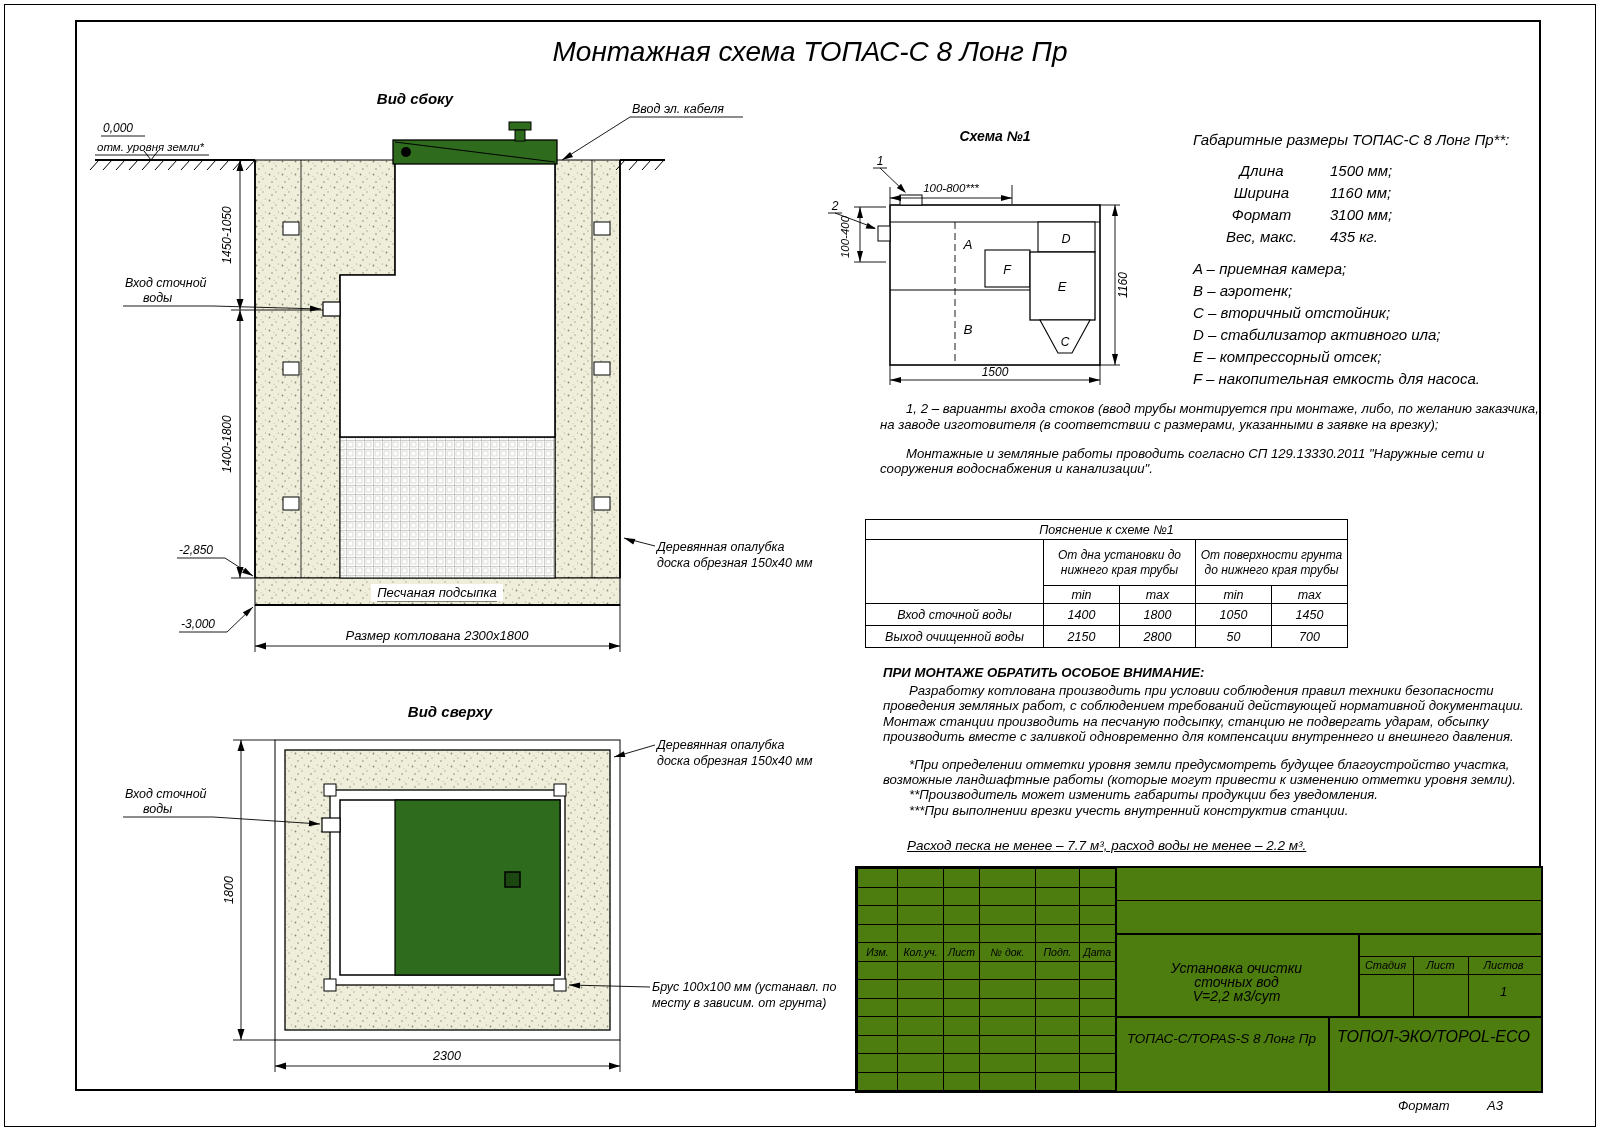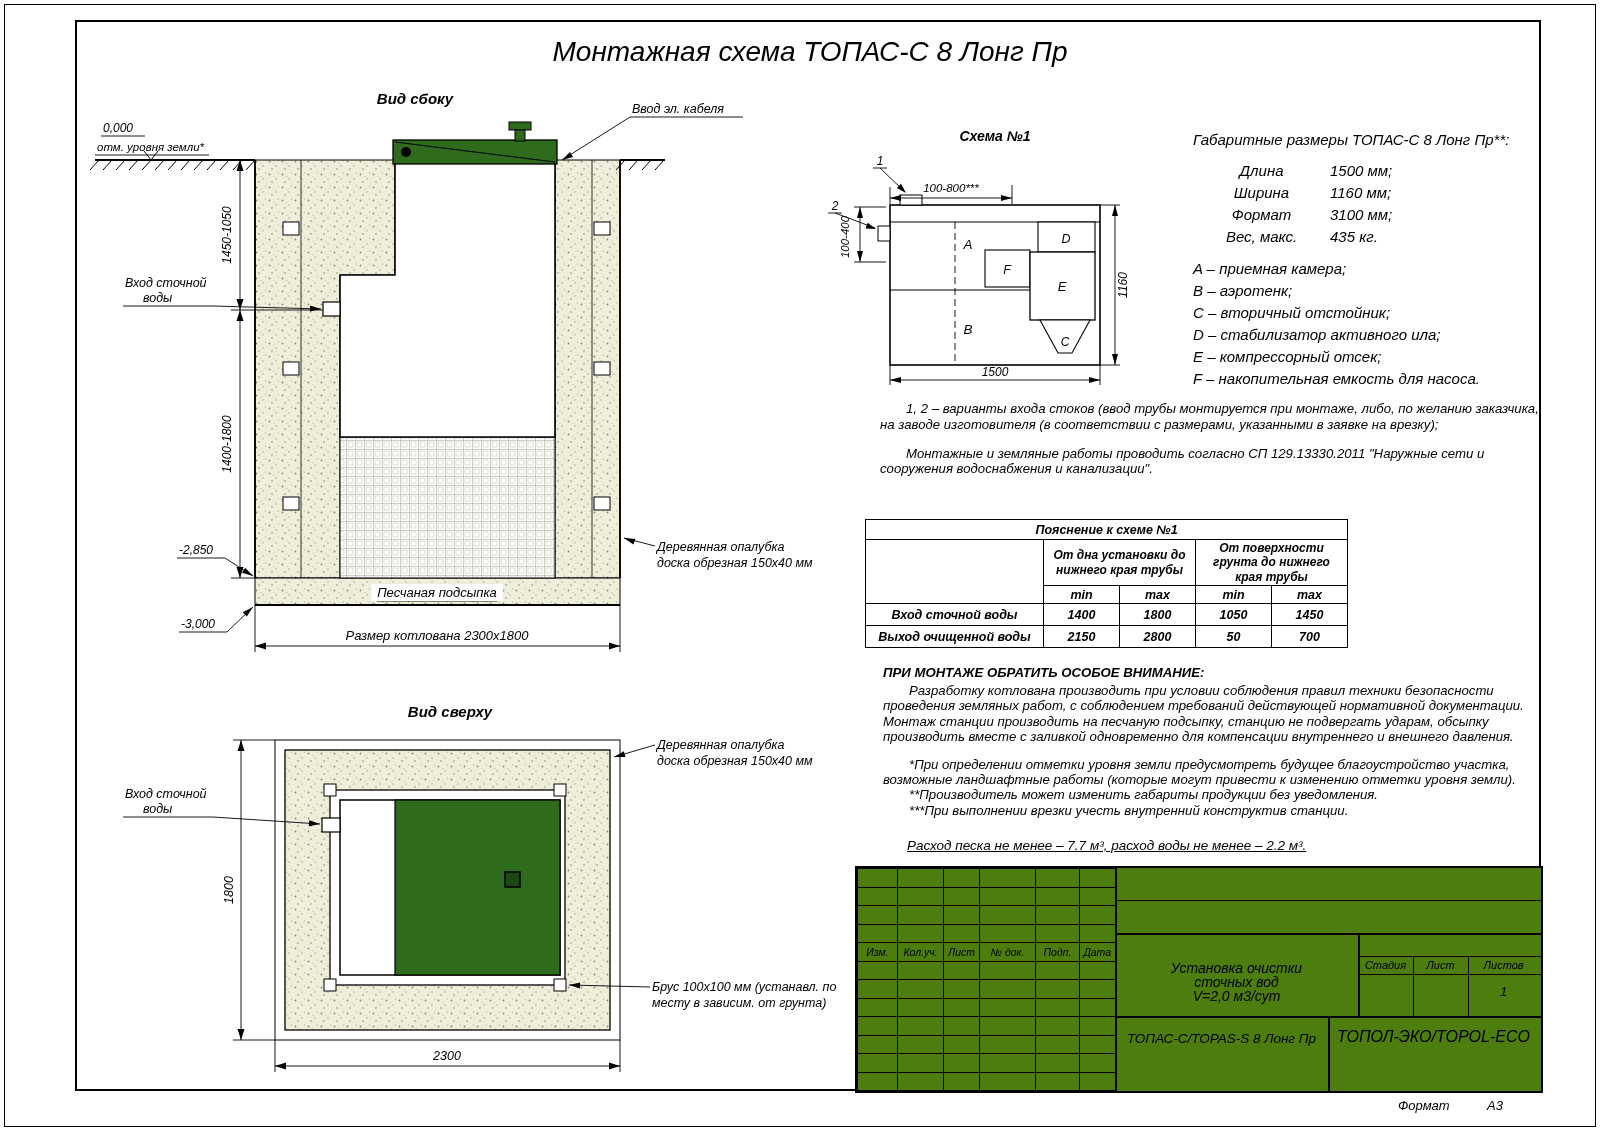--- a/index.html
+++ b/index.html
@@ -9,21 +9,21 @@
   .page-border { position:absolute; left:4px; top:4px; right:4px; bottom:4px; border:1px solid #000; }
   .frame { position:absolute; left:75px; top:20px; width:1466px; height:1071px; border:2px solid #000; }
   .sheet-title { position:absolute; left:77px; top:36px; width:1466px; text-align:center; font-size:28px; }
   svg text { font-family:"Liberation Sans",sans-serif; font-style:italic; fill:#000; }
   p { margin:0; }
   .dim-rows { font-size:15px; line-height:22px; }
   .dim-rows .lbl { display:inline-block; width:137px;text-align:center; }
   .legend { font-size:15px; line-height:22px; }
   .notes { width:663px; font-size:13.2px; line-height:15.8px; }
   .notes p { text-indent:26px; }
-  .spec-table { border-collapse:collapse; font-size:12.5px; text-align:center;font-weight:bold; }
+  .spec-table { border-collapse:collapse; font-size:12.5px; text-align:center; }
   .spec-table td { border:1px solid #000; padding:1px 3px; vertical-align:middle; }
   .spec-table .tt { height:20px; }
   .spec-table .hc { height:46px; font-size:12px; line-height:1.2; }
   .spec-table .mm { height:18px; }
   .spec-table .dr td { height:22px; }
   .attention { width:662px; font-size:13.2px; line-height:15.6px; }
   .attention p.body { text-indent:26px; margin-top:2px; }
   .stars { width:662px; font-size:13.2px; line-height:15.2px; }
   .stars p { text-indent:26px; }
   .consume { font-size:13.5px; padding-left:24px; text-decoration:underline; }
@@ -463,21 +463,21 @@
     <div class="vl" style="left:243px; top:65px; height:83px; border-left-width:2px;"></div>
     <div class="hl" style="left:243px; top:88px;"></div>
     <div class="hl" style="left:243px; top:106px;"></div>
     <div class="vl" style="left:298px; top:88px; height:60px;"></div>
     <div class="vl" style="left:353px; top:88px; height:60px;"></div>
     <div class="vl" style="left:213px; top:148px; height:75px; border-left-width:2px;"></div>
 
     <div class="tb-text" style="left:0; top:93px; width:243px; font-size:14px; line-height:14px;">
       <div>Установка очистки</div>
       <div>сточных вод</div>
-      <div>V=2,0 м3/сут</div>
+      <div>V=2,2 м3/сут</div>
     </div>
 
     <div class="tb-text" style="left:243px; top:91px; width:55px; font-size:11px;">Стадия</div>
     <div class="tb-text" style="left:298px; top:91px; width:55px; font-size:11px;">Лист</div>
     <div class="tb-text" style="left:353px; top:91px; width:71px; font-size:11px;">Листов</div>
     <div class="tb-text" style="left:353px; top:116px; width:71px; font-size:13px;">1</div>
 
     <div class="tb-text" style="left:0; top:163px; width:213px; font-size:13.5px;">ТОПАС-С/TOPAS-S 8 Лонг Пр</div>
     <div class="tb-text" style="left:213px; top:160px; width:211px; font-size:16px;">ТОПОЛ-ЭКО/TOPOL-ECO</div>
   </div>

